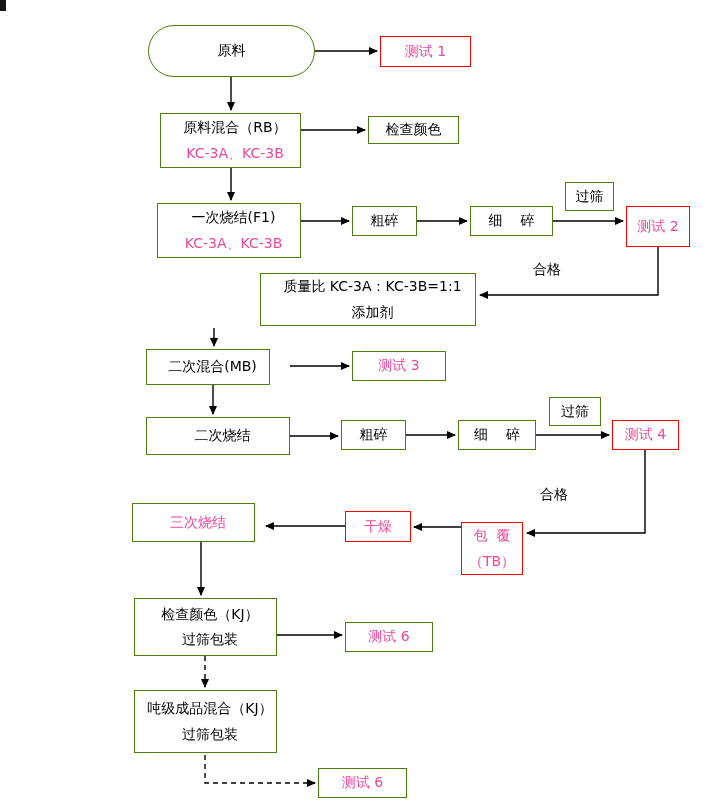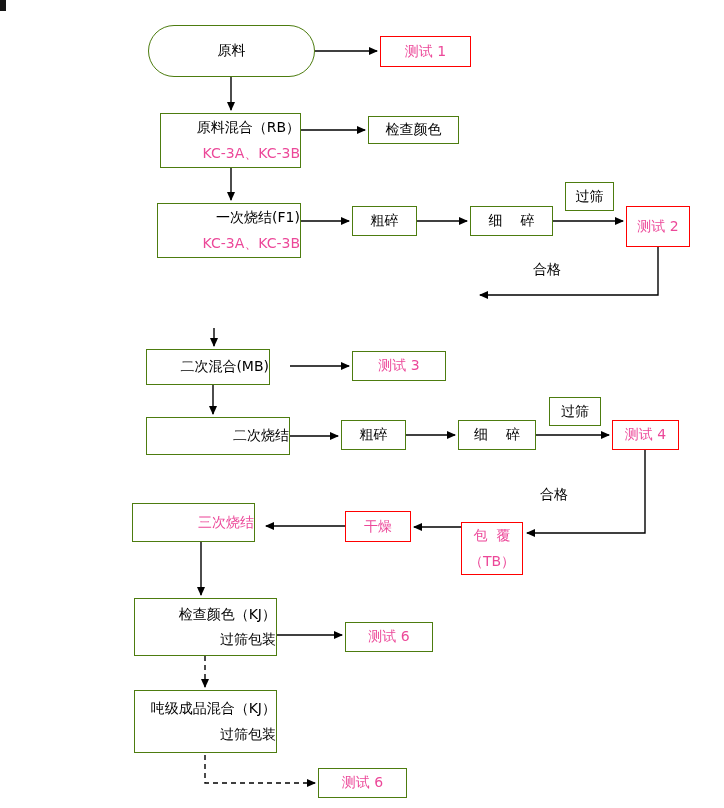--- a/index.html
+++ b/index.html
@@ -16,21 +16,21 @@
   .wire.dashed { stroke-dasharray:5,4; }
   .node {
     position:absolute;
     border:1px solid #4d7c0f;
     background:#ffffff;
     display:flex; flex-direction:column; justify-content:center;
     font-size:14px; color:#000000; line-height:1.8;
     white-space:pre;
   }
   .center { align-items:center; text-align:center; }
-  .leftpad { padding-left:9px; align-items:flex-end; text-align:left; }
+  .leftpad { padding-left:9px; align-items:center; text-align:left; }
   .stadium { border-radius:27px; border-width:1.5px; }
   .red-border { border-color:#ff0000; }
   .red-text { color:#ec4899; }
   .floating-label {
     position:absolute; font-size:14px; color:#000000; white-space:pre;
   }
   .corner-mark {
     position:absolute; left:0; top:0; width:6px; height:11px; background:#161616;
   }
 </style>
@@ -103,20 +103,24 @@
   <div class="node center" style="left:565px;top:182px;width:49px;height:29px">
     <span>过筛</span>
   </div>
 
   <div class="node center red-border red-text" style="left:626px;top:206px;width:64px;height:41px">
     <span>测试 2</span>
   </div>
 
   <div class="floating-label" style="left:533px;top:261px">合格</div>
 
+  <div class="node leftpad" style="left:260px;top:273px;width:216px;height:53px">
+    <span>质量比 KC-3A：KC-3B=1:1</span>
+    <span>添加剂</span>
+  </div>
 
   <div class="node leftpad" style="left:146px;top:349px;width:124px;height:36px">
     <span>二次混合(MB)</span>
   </div>
 
   <div class="node center red-text" style="left:352px;top:351px;width:94px;height:30px">
     <span>测试 3</span>
   </div>
 
   <div class="node leftpad" style="left:146px;top:417px;width:144px;height:38px">

